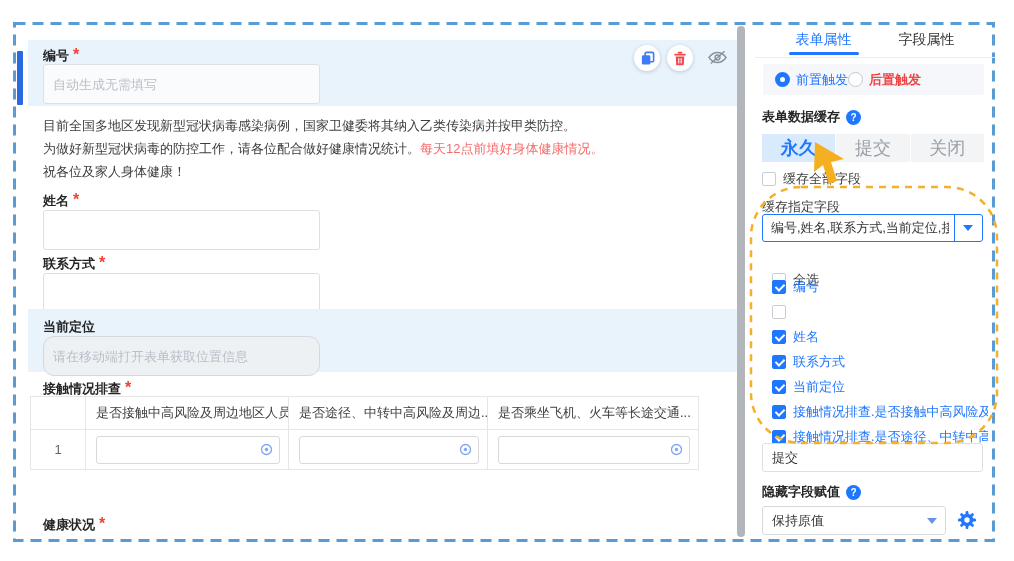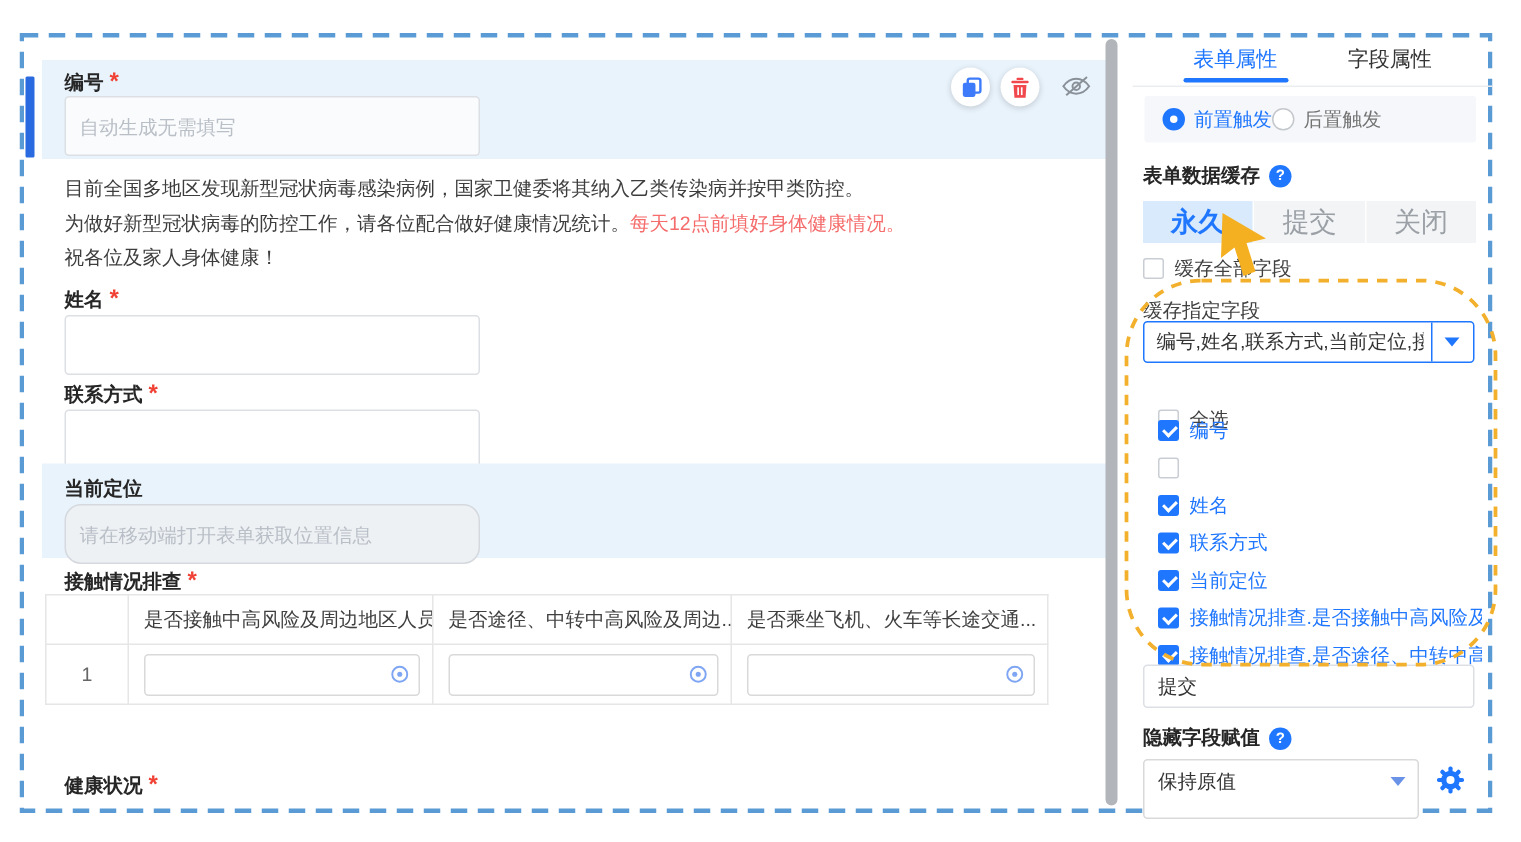--- a/index.html
+++ b/index.html
@@ -60,21 +60,21 @@
   .tab{flex:1;text-align:center;font-size:14px;line-height:30px;color:#333;cursor:pointer;}
   .tab.active{color:#2077ff;}
   .tab.active::after{content:"";display:block;width:70px;height:3px;background:#2077ff;border-radius:2px;margin:-2px auto 0;}
 
   .radio-box{left:763px;top:64px;width:221px;height:31px;background:#f5f7fa;border-radius:2px;
     display:flex;align-items:center;padding-left:12px;box-sizing:border-box;}
   .radio-item{display:flex;align-items:center;gap:6px;font-size:13px;cursor:pointer;}
   .radio{width:15px;height:15px;border-radius:50%;box-sizing:border-box;background:#fff;border:1.5px solid #c4c8cd;}
   .radio.sel{border:5px solid #2077ff;}
   .radio-item .lbl-sel{color:#2077ff;}
-  .radio-item .lbl-un{color:#737373;}
+  .radio-item .lbl-un{color:#ef4444;font-weight:bold;}
 
   .sec-title{font-size:13px;font-weight:700;color:#262626;display:flex;align-items:center;gap:6px;}
   .help{width:15px;height:15px;border-radius:50%;background:#2077ff;color:#fff;font-size:10px;font-weight:700;
     display:inline-flex;align-items:center;justify-content:center;cursor:pointer;}
 
   .btn-group{left:762px;top:134px;width:222px;display:flex;gap:1px;}
   .cache-btn{flex:1;height:28px;line-height:28px;text-align:center;font-size:18px;
     background:#f3f4f6;color:#9aa0a6;cursor:pointer;}
   .cache-btn.active{background:#d8eafc;color:#2077ff;font-weight:700;}
 
@@ -90,21 +90,21 @@
 
   .combo{left:762px;top:214px;width:221px;height:28px;border:1px solid #2077ff;border-radius:3px;background:#fff;box-sizing:border-box;}
   .combo .val{position:absolute;left:8px;top:0;width:178px;line-height:26px;font-size:13px;color:#333;
     white-space:nowrap;overflow:hidden;}
   .combo .drop{position:absolute;right:0;top:0;width:27px;height:26px;border-left:1px solid #2077ff;cursor:pointer;}
   .caret{position:absolute;width:0;height:0;border-left:5px solid transparent;border-right:5px solid transparent;}
   .caret.blue{border-top:6px solid #2077ff;left:8px;top:10px;}
   .caret.soft{border-top:6px solid #6a93e8;right:8px;top:11px;}
 
   .panel-input{left:762px;top:443px;width:221px;height:29px;}
-  .select-box{left:762px;top:506px;width:184px;height:40px;border:1px solid #d9d9d9;border-radius:3px;background:#fff;box-sizing:border-box;cursor:pointer;}
+  .select-box{left:762px;top:506px;width:184px;height:29px;border:1px solid #d9d9d9;border-radius:3px;background:#fff;box-sizing:border-box;cursor:pointer;}
   .select-box .val{position:absolute;left:9px;top:0;line-height:27px;font-size:13px;color:#333;}
 
   .oval-svg{left:749px;top:185px;pointer-events:none;}
   .cursor-svg{left:810px;top:140px;pointer-events:none;z-index:5;}
 </style>
 </head>
 <body>
 
 <svg class="abs frame-svg" width="982" height="520">
   <rect x="1.5" y="1.5" width="979" height="517" fill="none" stroke="#5b9bd5" stroke-width="3" stroke-dasharray="11 7"></rect>

